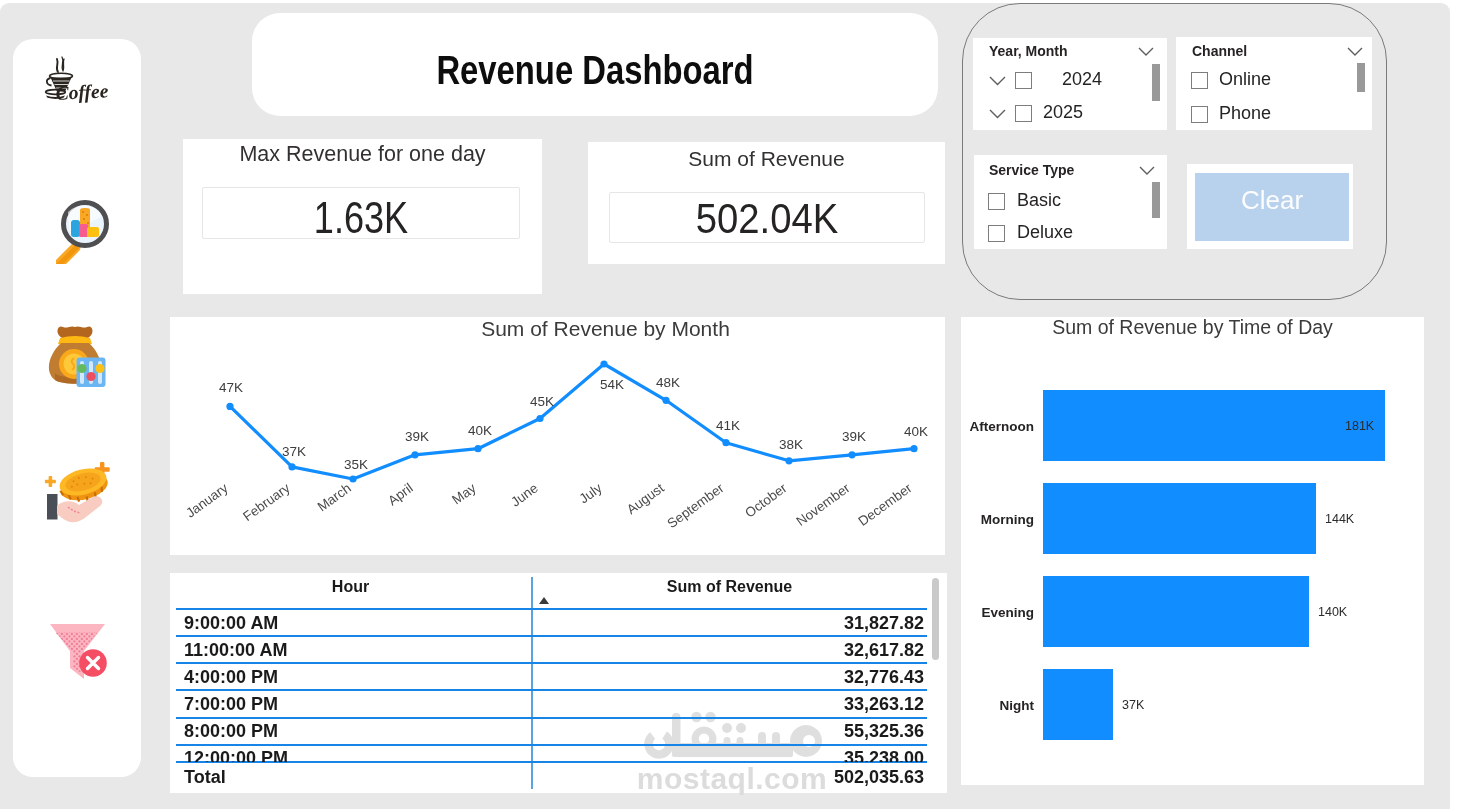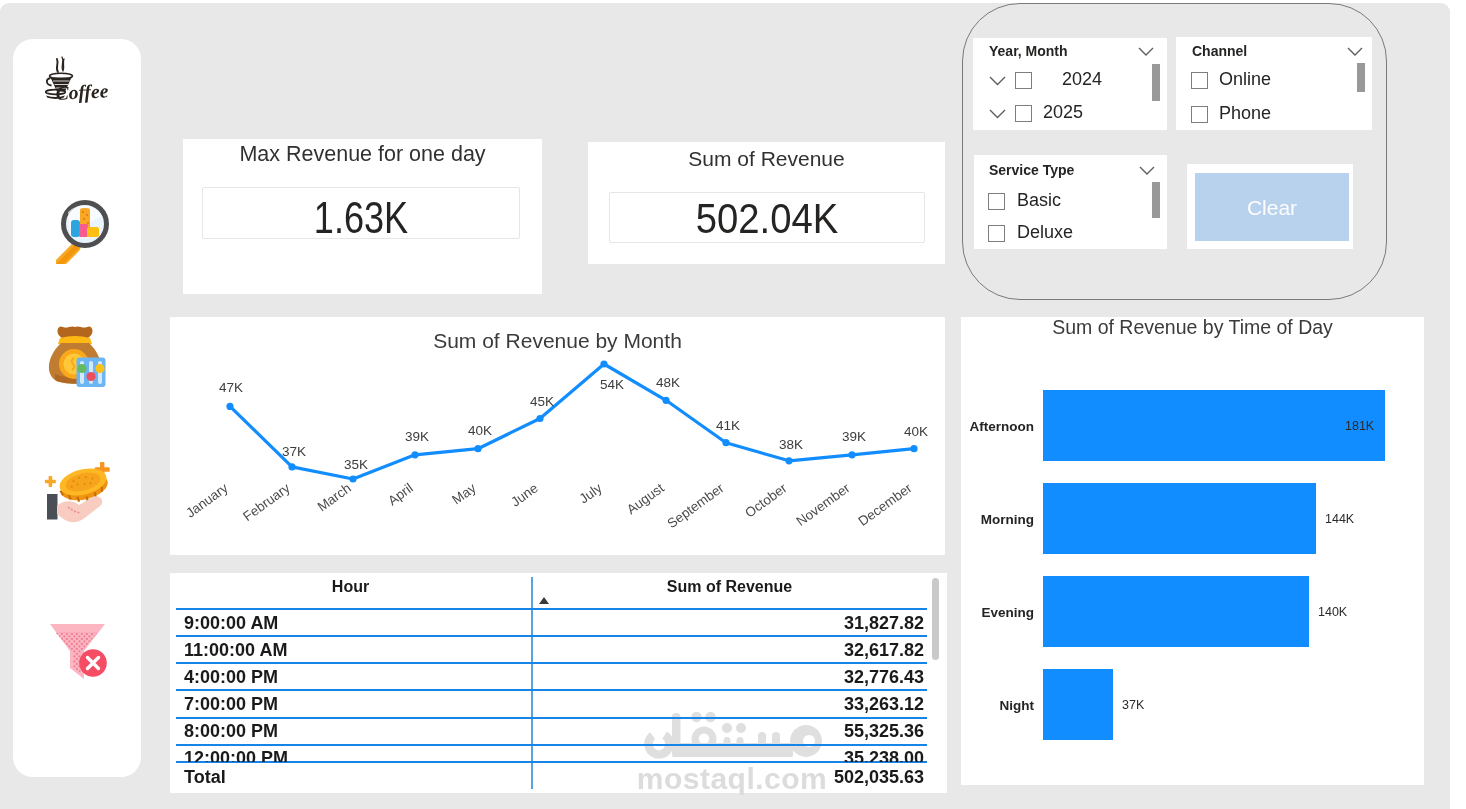--- a/index.html
+++ b/index.html
@@ -107,20 +107,23 @@
         <circle cx="1.4" cy="1.4" r="1.15" fill="#ef8098"></circle>
           <circle cx="3.9" cy="3.9" r="1.15" fill="#ef8098"></circle>
       </pattern>
     </defs>
     <path d="M2,4 L57,4 L36,31 L36,59 L22,48 L22,31 Z" fill="#fbb6c1"></path>
     <path d="M7,12 L50,12 L33,32 L33,53 L25,47 L25,32 Z" fill="url(#fdots)"></path>
     <circle cx="45" cy="43" r="13.8" fill="#f54e64"></circle>
     <path d="M39.5,37.5 L50.5,48.5 M50.5,37.5 L39.5,48.5" stroke="#fff" stroke-width="3.4" stroke-linecap="round"></path>
   </svg>
 
+  <div class="panel" style="left:252px; top:9.5px; width:686px; height:103px; border-radius:28px;">
+    <div class="abs" style="left:0; top:35.5px; width:100%; text-align:center; font-weight:bold; font-size:40px; color:#0d0d0d; transform:scaleX(0.82); letter-spacing:0;">Revenue Dashboard</div>
+  </div>
 
   <div class="panel" style="left:183px; top:136px; width:359px; height:155px;">
     <div class="abs" style="left:0; top:3px; width:100%; text-align:center; font-size:21.5px; color:#323130;">Max Revenue for one day</div>
     <div class="abs" style="left:19px; top:48px; width:318px; height:52px; border:1px solid #e6e6e6; border-radius:2px;">
       <div class="abs" style="left:0; top:5.5px; width:100%; text-align:center; font-size:44px; line-height:48px; color:#252423; transform:scaleX(0.82);">1.63K</div>
     </div>
   </div>
   <div class="panel" style="left:588px; top:138.5px; width:357px; height:122px;">
     <div class="abs" style="left:0; top:5.5px; width:100%; text-align:center; font-size:21px; color:#323130;">Sum of Revenue</div>
     <div class="abs" style="left:21px; top:50px; width:316px; height:51px; border:1px solid #e6e6e6; border-radius:2px;">
@@ -167,26 +170,26 @@
       </svg>
     <div class="abs" style="left:178px; top:27px; width:8px; height:36px; background:#999;"></div>
     <div class="cb" style="left:14px; top:38px;"></div>
     <div class="sl-item" style="left:43px; top:35px;">Basic</div>
     <div class="cb" style="left:14px; top:70px;"></div>
     <div class="sl-item" style="left:43px; top:67px;">Deluxe</div>
   </div>
 
   <div class="panel" style="left:1187px; top:161px; width:166px; height:85px;">
     <div class="abs" style="left:8px; top:9px; width:154px; height:68px; background:#b8d2ee;">
-      <div style="width:100%; text-align:center; margin-top:23px; font-size:21px; color:#fdfdfd;">Clear</div>
+      <div style="width:100%; text-align:center; margin-top:12px; font-size:26px; color:#fdfdfd;">Clear</div>
     </div>
   </div>
 
   <div class="panel" id="linechart" style="left:170px; top:314px; width:775px; height:238px;">
-    <div class="ctitle" style="position:absolute; top:12px; width:100%; font-size:21px;">Sum of Revenue by Month</div>
+    <div class="ctitle" style="position:absolute; top:0px; width:100%; font-size:21px;margin-left:48px;">Sum of Revenue by Month</div>
     <svg class="abs" style="left:0; top:0;" width="775" height="238">
       <polyline fill="none" stroke="#118DFF" stroke-width="3.2" stroke-linejoin="round" points="60,89.4 122,149.9 183,162 245,137.8 308,131.7 370,101.5 434,47 496,83.3 556,125.7 619,143.8 682,137.8 744,131.7"></polyline>
       <g fill="#118DFF">
         <circle cx="60" cy="89.4" r="3.6"></circle>
           <circle cx="122" cy="149.9" r="3.6"></circle>
           <circle cx="183" cy="162" r="3.6"></circle>
         <circle cx="245" cy="137.8" r="3.6"></circle>
           <circle cx="308" cy="131.7" r="3.6"></circle>
           <circle cx="370" cy="101.5" r="3.6"></circle>
         <circle cx="434" cy="47" r="3.6"></circle>

